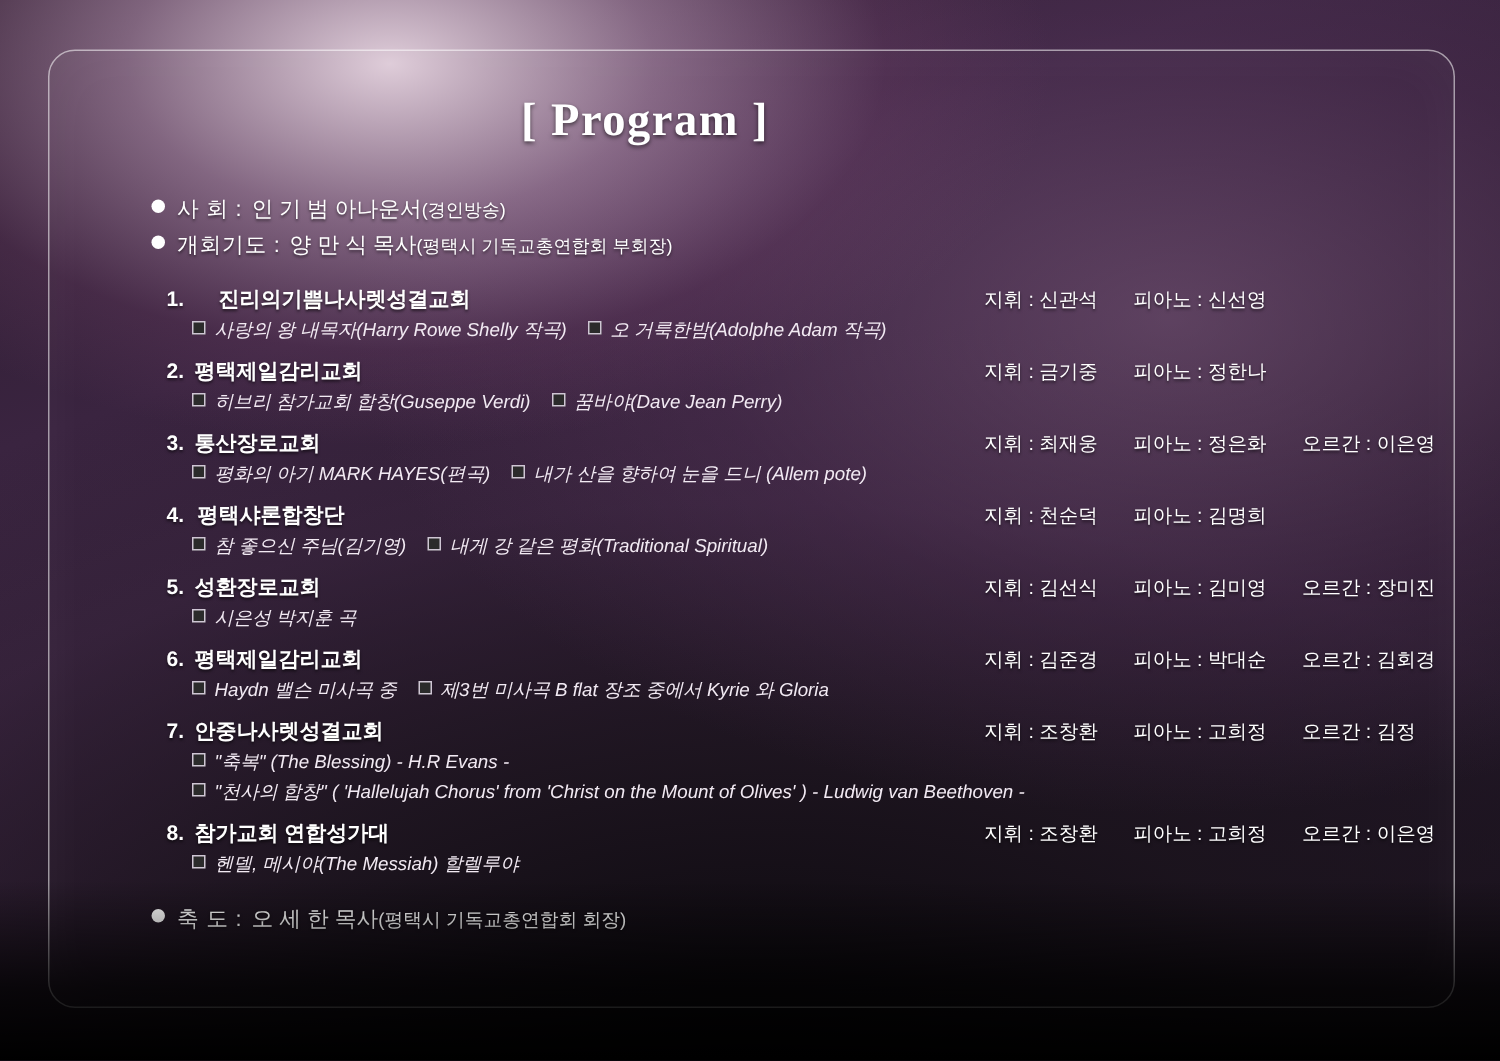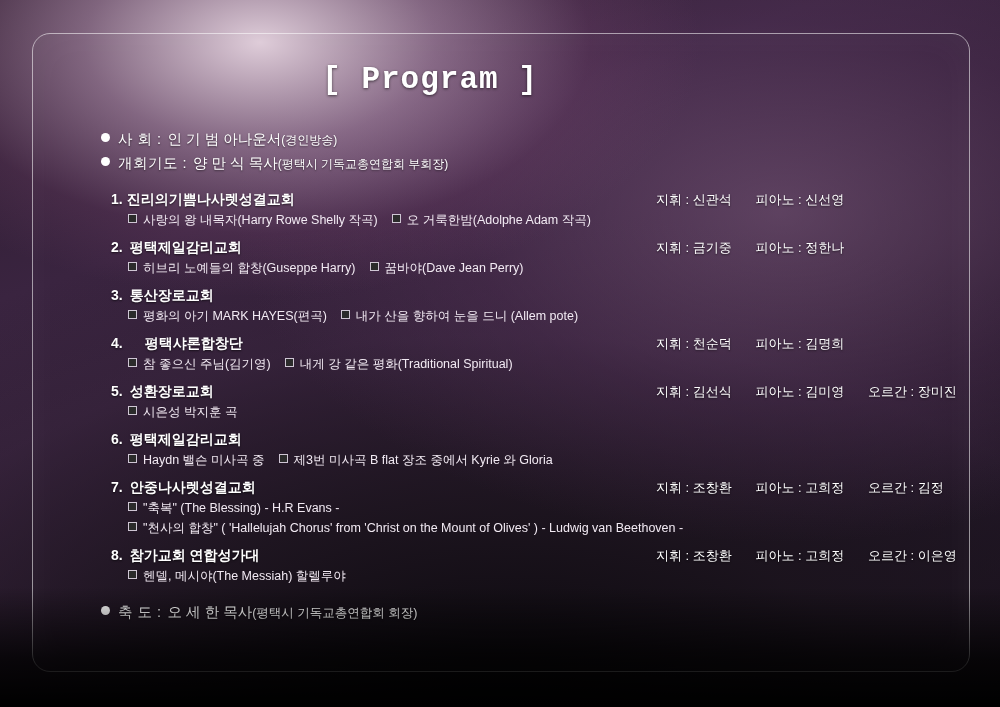--- a/index.html
+++ b/index.html
@@ -41,21 +41,21 @@
     border: 1px solid rgba(255,255,255,0.55);
     border-radius: 18px;
     box-shadow: inset 0 0 40px rgba(255,255,255,0.04);
   }
   .title {
     position: absolute;
     top: 62px;
     left: 0;
     width: 860px;
     text-align: center;
-    font-family: Liberation Mono, monospace;
+    font-family: Liberation Serif, serif;
     font-weight: bold;
     font-size: 31px;
     letter-spacing: 1px;
     color: #ffffff;
     text-shadow: 0 1px 3px rgba(0,0,0,0.6);
   }
   .content {
     position: absolute;
     left: 76px;
     top: 130px;
@@ -116,20 +116,21 @@
   }
   .credits span {
     margin-right: 20px;
   }
   .credits span:last-child { margin-right: 0; text-align: right; }
   .songs {
     margin: 3px 0 0 52px;
     display: flex;
     flex-wrap: wrap;
     align-items: center;
+    font-style: italic;
   }
   .song {
     display: flex;
     align-items: baseline;
     font-size: 12.5px;
     color: #f2eaf3;
     margin-right: 14px;
     white-space: nowrap;
     text-shadow 0 1px 2px rgba(0,0,0,0.5);
   }
@@ -184,21 +185,21 @@
       <span style="width:6px"></span>
       <span>양 만 식 목사</span>
       <span class="sub">(평택시 기독교총연합회 부회장)</span>
     </div>
 
     <div class="items">
 
       <div class="item">
         <div class="item-head">
           <span class="item-num-name">1.</span>
-          <span class="item-num-name" style="margin-left:4px">진리의기쁨나사렛성결교회</span>
+          <span class="item-num-name" style="margin-left:23px">진리의기쁨나사렛성결교회</span>
         </div>
         <div class="credits">
           <span>지휘 : 신관석</span>
           <span>피아노 : 신선영</span>
         </div>
         <div class="songs">
           <div class="song">
             <span class="song-sq"></span>
             <span>사랑의 왕 내목자(Harry Rowe Shelly 작곡)</span>
           </div>
@@ -214,50 +215,55 @@
           <span class="item-num-name">2.</span>
           <span class="item-num-name" style="margin-left:7px">평택제일감리교회</span>
         </div>
         <div class="credits">
           <span>지휘 : 금기중</span>
           <span>피아노 : 정한나</span>
         </div>
         <div class="songs">
           <div class="song">
             <span class="song-sq"></span>
-            <span>히브리 노예들의  합창(Guseppe Harry)</span>
+            <span>히브리 참가교회  합창(Guseppe Verdi)</span>
           </div>
           <div class="song">
             <span class="song-sq"></span>
             <span>꿈바야(Dave Jean Perry)</span>
           </div>
         </div>
       </div>
 
       <div class="item">
         <div class="item-head">
           <span class="item-num-name">3.</span>
           <span class="item-num-name" style="margin-left:7px">통산장로교회</span>
         </div>
+        <div class="credits">
+          <span>지휘 : 최재웅</span>
+          <span>피아노 : 정은화</span>
+          <span>오르간 : 이은영</span>
+        </div>
         <div class="songs">
           <div class="song">
             <span class="song-sq"></span>
             <span>평화의 아기  MARK  HAYES(편곡)</span>
           </div>
           <div class="song">
             <span class="song-sq"></span>
             <span>내가 산을 향하여 눈을 드니 (Allem pote)</span>
           </div>
         </div>
       </div>
 
       <div class="item">
         <div class="item-head">
           <span class="item-num-name">4.</span>
-          <span class="item-num-name" style="margin-left:22px">평택샤론합창단</span>
+          <span class="item-num-name" style="margin-left:9px">평택샤론합창단</span>
         </div>
         <div class="credits">
           <span>지휘 : 천순덕</span>
           <span>피아노 : 김명희</span>
         </div>
         <div class="songs">
           <div class="song">
             <span class="song-sq"></span>
             <span>참 좋으신 주님(김기영)</span>
           </div>
@@ -283,20 +289,25 @@
             <span class="song-sq"></span>
             <span>시은성  박지훈 곡</span>
           </div>
         </div>
       </div>
 
       <div class="item">
         <div class="item-head">
           <span class="item-num-name">6.</span>
           <span class="item-num-name" style="margin-left:7px">평택제일감리교회</span>
+        </div>
+        <div class="credits">
+          <span>지휘 : 김준경</span>
+          <span>피아노 : 박대순</span>
+          <span>오르간 : 김회경</span>
         </div>
         <div class="songs">
           <div class="song">
             <span class="song-sq"></span>
             <span>Haydn  밸슨 미사곡 중</span>
           </div>
           <div class="song">
             <span class="song-sq"></span>
             <span>제3번 미사곡 B flat 장조 중에서 Kyrie 와 Gloria</span>
           </div>

